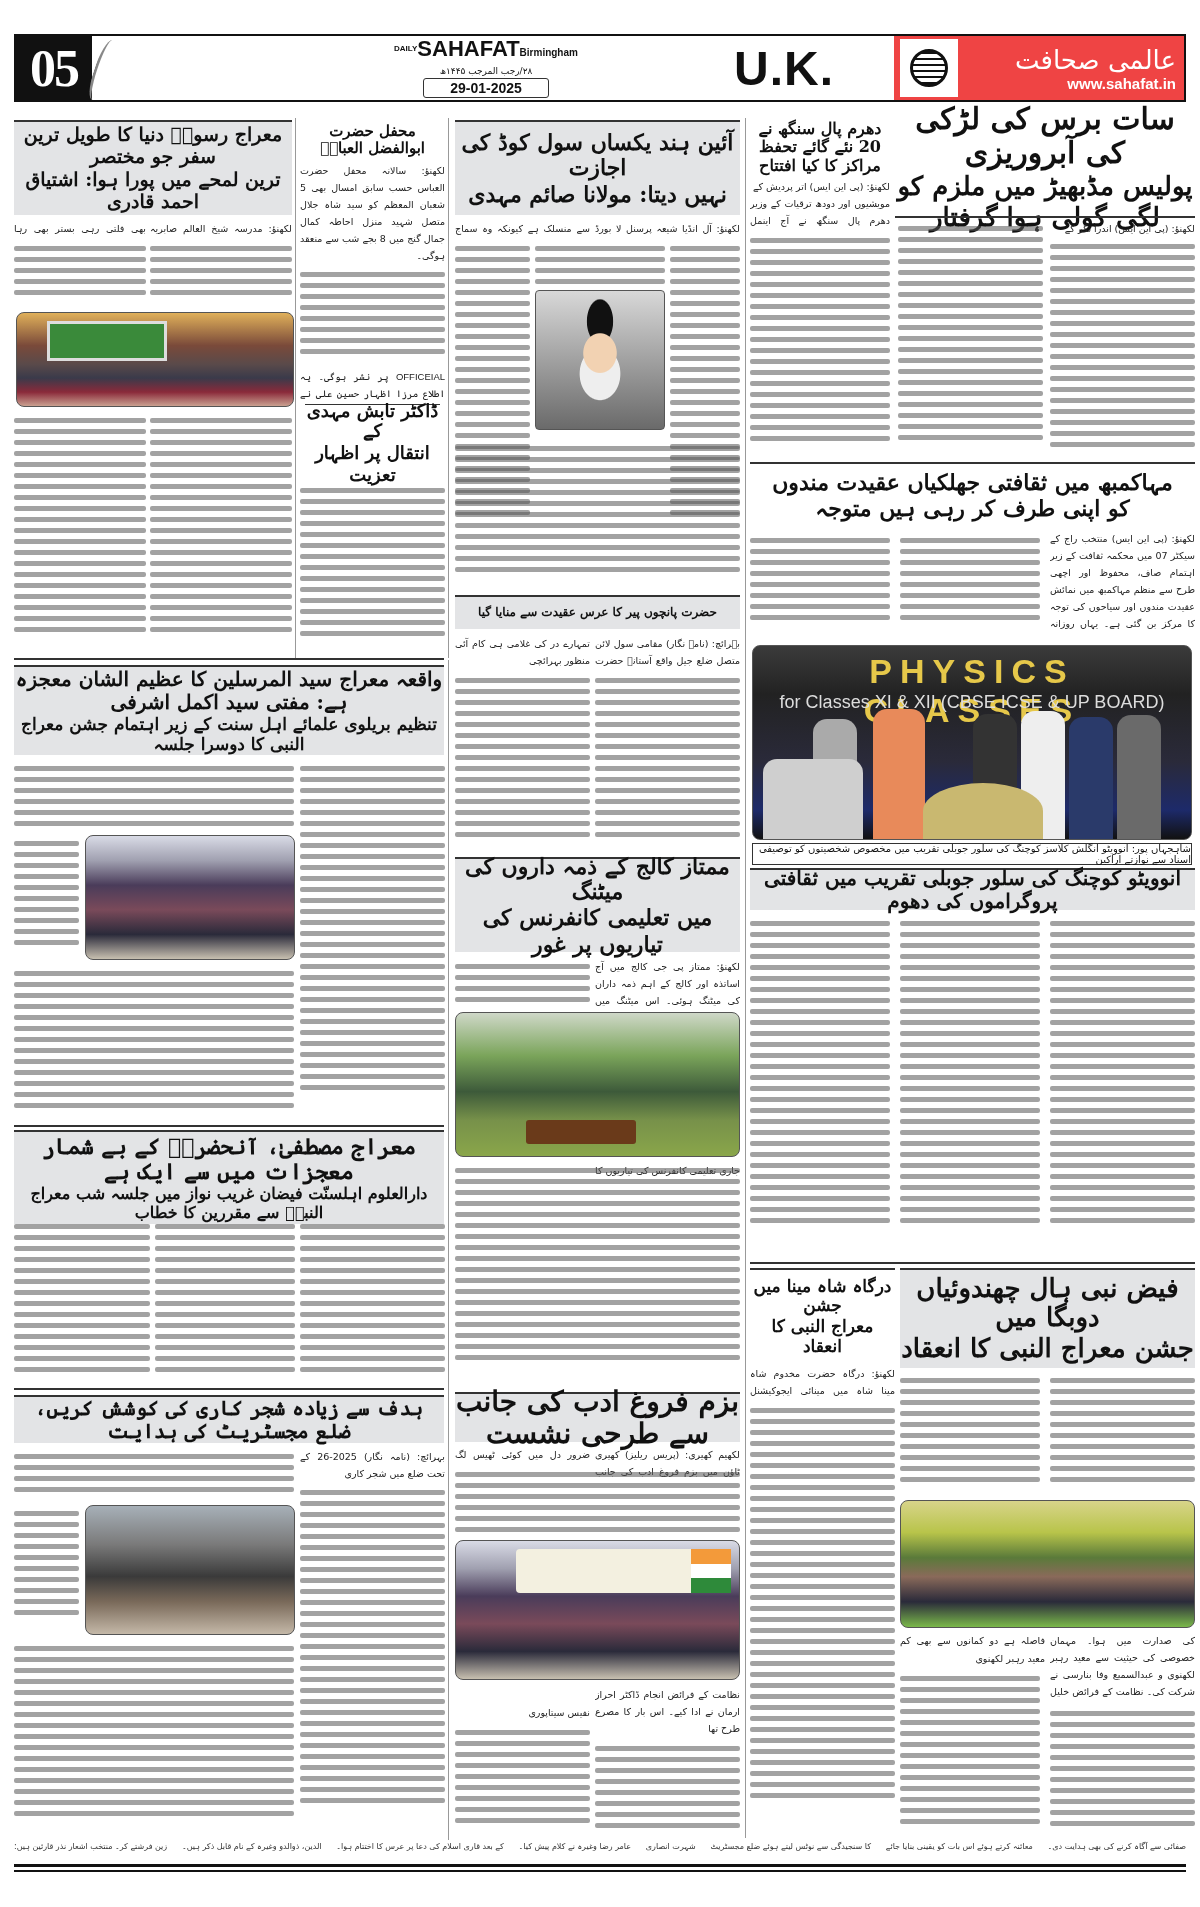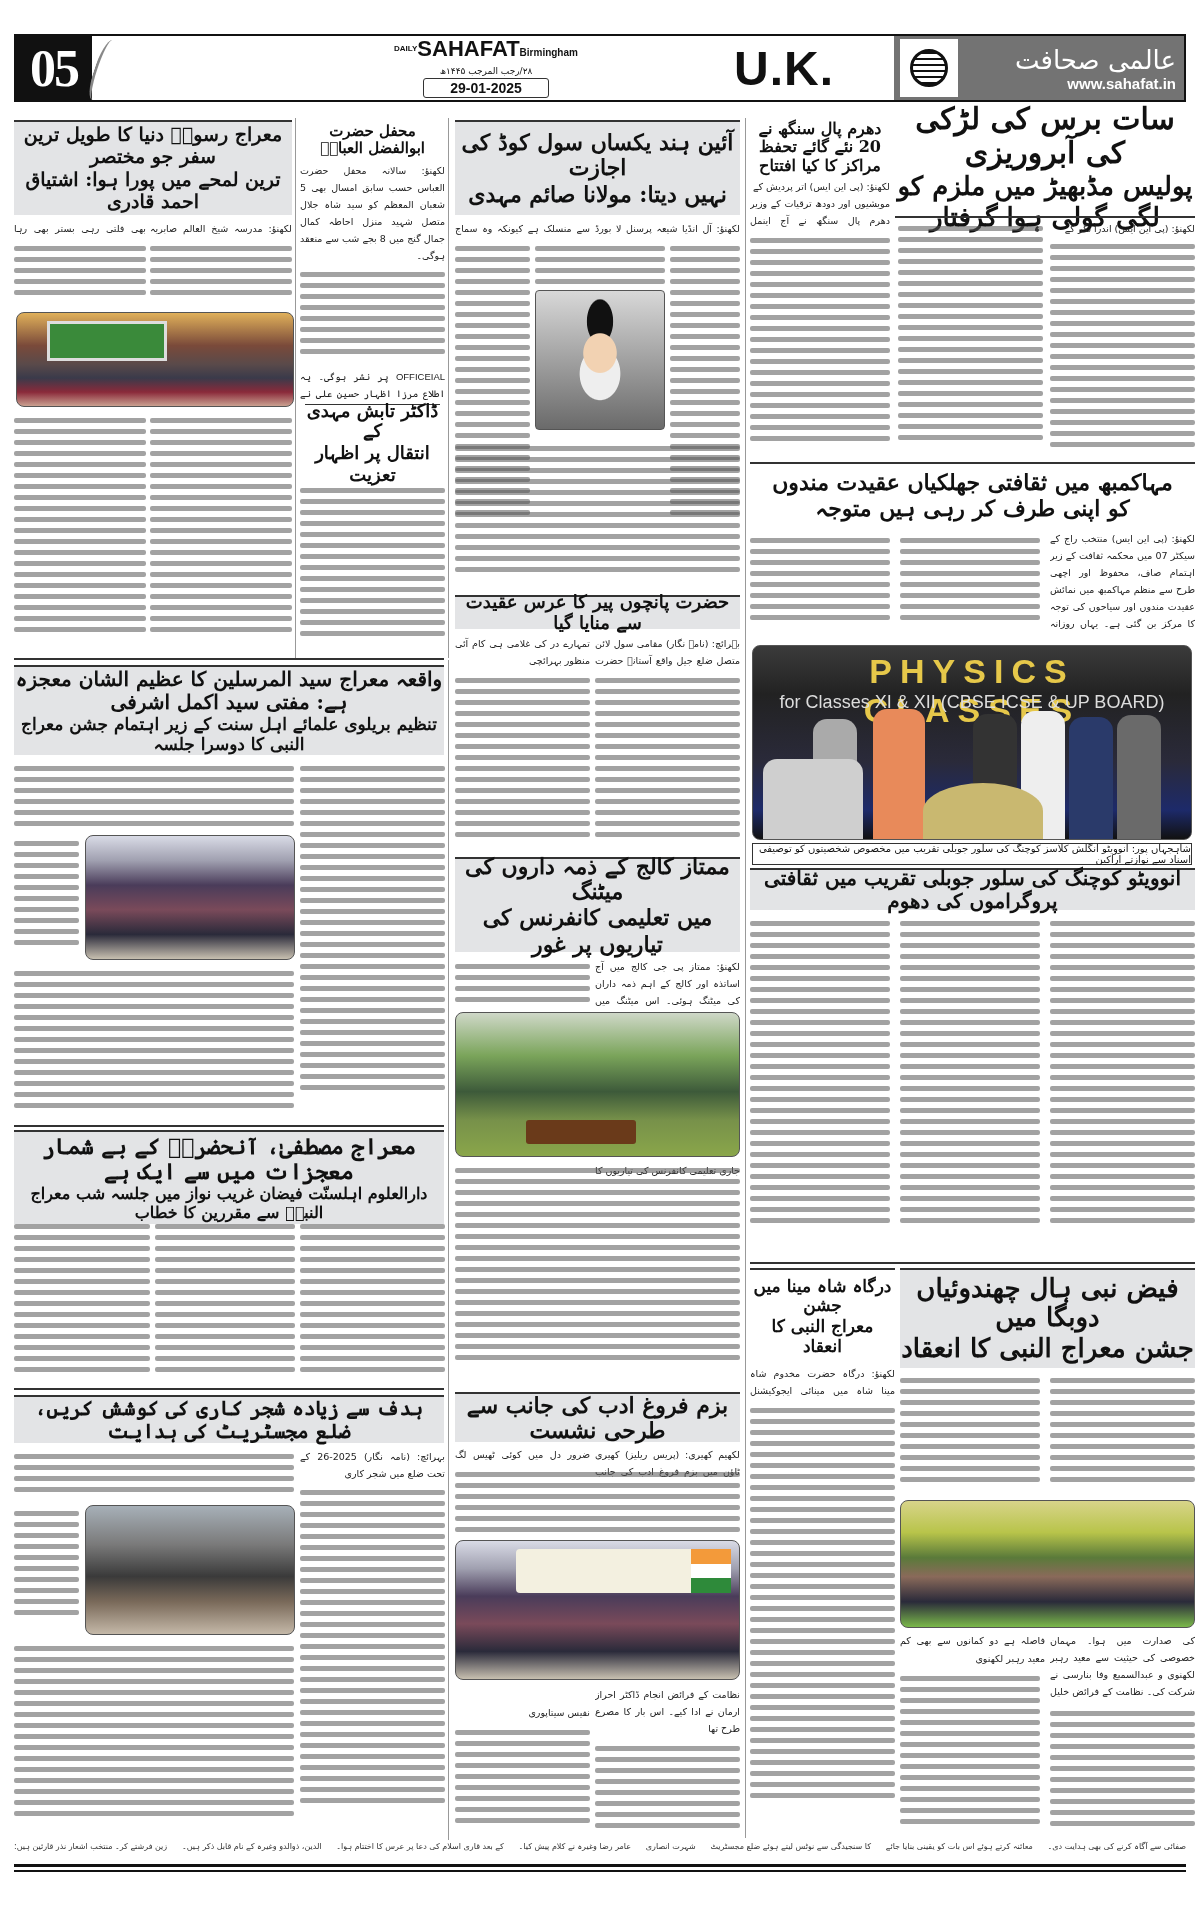--- a/index.html
+++ b/index.html
@@ -13,21 +13,21 @@
   .logo-urdu { width: 260px; display: flex; align-items: center; justify-content: center; font-family: "DejaVu Sans", sans-serif; font-size: 48px; font-weight: bold; direction: rtl; position: relative; }
   .logo-small { position: absolute; top: 6px; left: 30px; font-size: 10px; font-weight: normal; }
   .center-block { flex: 1; display: flex; align-items: center; justify-content: space-between; padding: 0 10px; }
   .daily-block { width: 210px; display: flex; flex-direction: column; align-items: center; margin-left: 255px; }
   .daily-title { font-family: "Liberation Sans", sans-serif; font-weight: bold; font-size: 22px; line-height: 22px; }
   .daily-title .sm { font-size: 8px; vertical-align: top; }
   .daily-title .city { font-size: 10px; }
   .hijri { font-size: 9px; direction: rtl; margin: 2px 0; }
   .date-box { border: 1px solid #333; border-radius: 3px; font-family: "Liberation Sans", sans-serif; font-weight: bold; font-size: 14px; padding: 1px 26px; }
   .uk { font-family: "Liberation Sans", sans-serif; font-weight: bold; font-size: 48px; letter-spacing: 1px; margin-right: 50px; }
-  .brand-right { width: 290px; background: #737373; color: #fff; display: flex; align-items: center; position: relative; }
+  .brand-right { width: 290px; background: #ef4444; color: #fff; display: flex; align-items: center; position: relative; }
   .globe { width: 58px; height: 58px; margin-left: 6px; background: #fff; display: flex; align-items: center; justify-content: center; }
   .globe-inner { width: 38px; height: 38px; border-radius: 50%; border: 3px solid #111; background: repeating-linear-gradient(0deg, #111 0 2px, #fff 2px 6px); }
   .brand-text { flex: 1; display: flex; flex-direction: column; align-items: flex-end; padding-right: 8px; }
   .brand-urdu { font-size: 26px; direction: rtl; }
   .brand-url { font-family: "Liberation Sans", sans-serif; font-size: 15px; font-weight: bold; }
 
   .col-rule { position: absolute; width: 1px; background: #999; }
   .hr { position: absolute; height: 2px; background: #333; }
 
   .headline { position: absolute; background: #e3e4e6; border-top: 2px solid #333; display: flex; flex-direction: column; align-items: center; justify-content: center; direction: rtl; font-family: "DejaVu Serif", serif; font-weight: bold; color: #111; text-align: center; }
@@ -482,21 +482,21 @@
     <span></span>
     <span></span>
     <span></span>
     <span></span>
     <span></span>
     <span></span>
     <span></span>
     <span></span>
   </div>
 
-<div class="headline" style="left:455px; top:595px; width:285px; height:34px; font-size:18px;">
+<div class="headline" style="left:455px; top:595px; width:285px; height:34px; font-size:12px;">
   <div class="hl-main">حضرت پانچوں پیر کا عرس عقیدت سے منایا گیا</div>
 </div>
 <div class="body-text" style="left:595px; top:635px; width:145px; height:34px;"><span>بہرائچ: (نامہ نگار) مقامی سول لائن</span> <span>متصل ضلع جیل واقع آستانہ حضرت پانچوں پیرؒ</span></div>
 <div class="body-text" style="left:455px; top:635px; width:135px; height:17px;">تمہارے در کی غلامی ہی کام آئی ہے</div>
 <div class="body-text" style="left:455px; top:652px; width:135px; height:17px;">منظور بہرائچی</div>
 <div class="fake-lines" style="left:595px; top:672px; width:145px; height:175px;">
     <span></span>
     <span></span>
     <span></span>
     <span></span>
@@ -559,21 +559,21 @@
     <span></span>
     <span></span>
     <span></span>
     <span></span>
     <span></span>
     <span></span>
     <span></span>
     <span></span>
   </div>
 
-<div class="headline" style="left:455px; top:1392px; width:285px; height:50px; font-size:22px;">
+<div class="headline" style="left:455px; top:1392px; width:285px; height:50px; font-size:28px;">
   <div class="hl-main">بزم فروغ ادب کی جانب سے طرحی نشست</div>
 </div>
 <div class="body-text" style="left:595px; top:1446px; width:145px; height:34px;"><span>لکھیم کھیری: (پریس ریلیز) کھیری ٹاؤن</span> <span>میں بزم فروغ ادب کی جانب سے ایک طرحی</span></div>
 <div class="body-text" style="left:455px; top:1446px; width:135px; height:17px;">ضرور دل میں کوئی ٹھیس لگ گئی ہوگی</div>
 <div class="fake-lines" style="left:455px; top:1466px; width:285px; height:70px;">
     <span></span>
     <span></span>
     <span></span>
     <span></span>
     <span></span>

